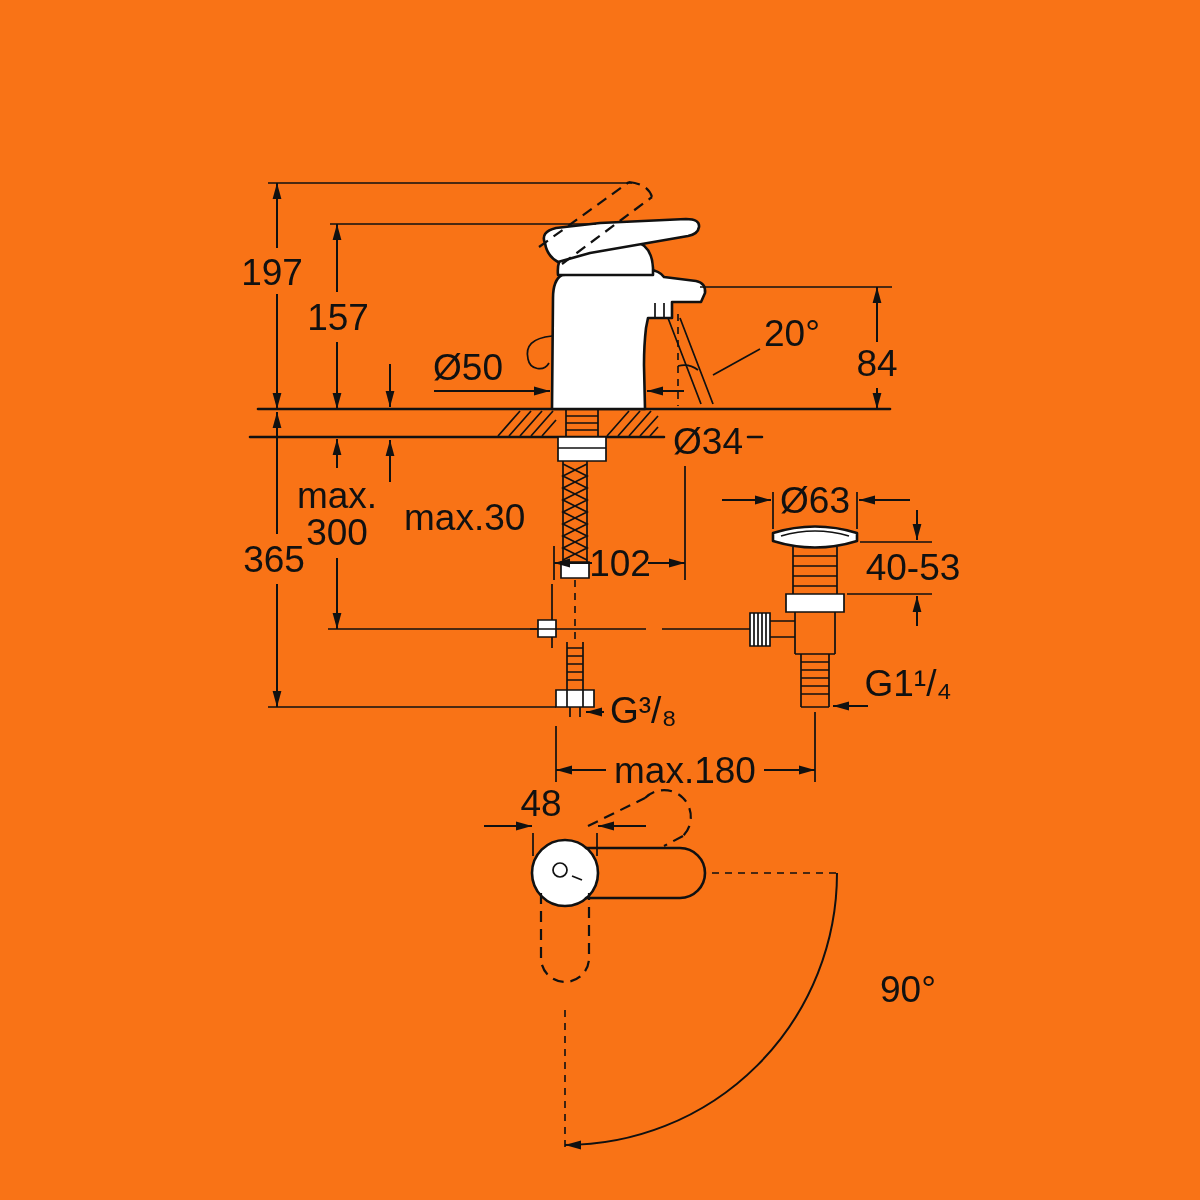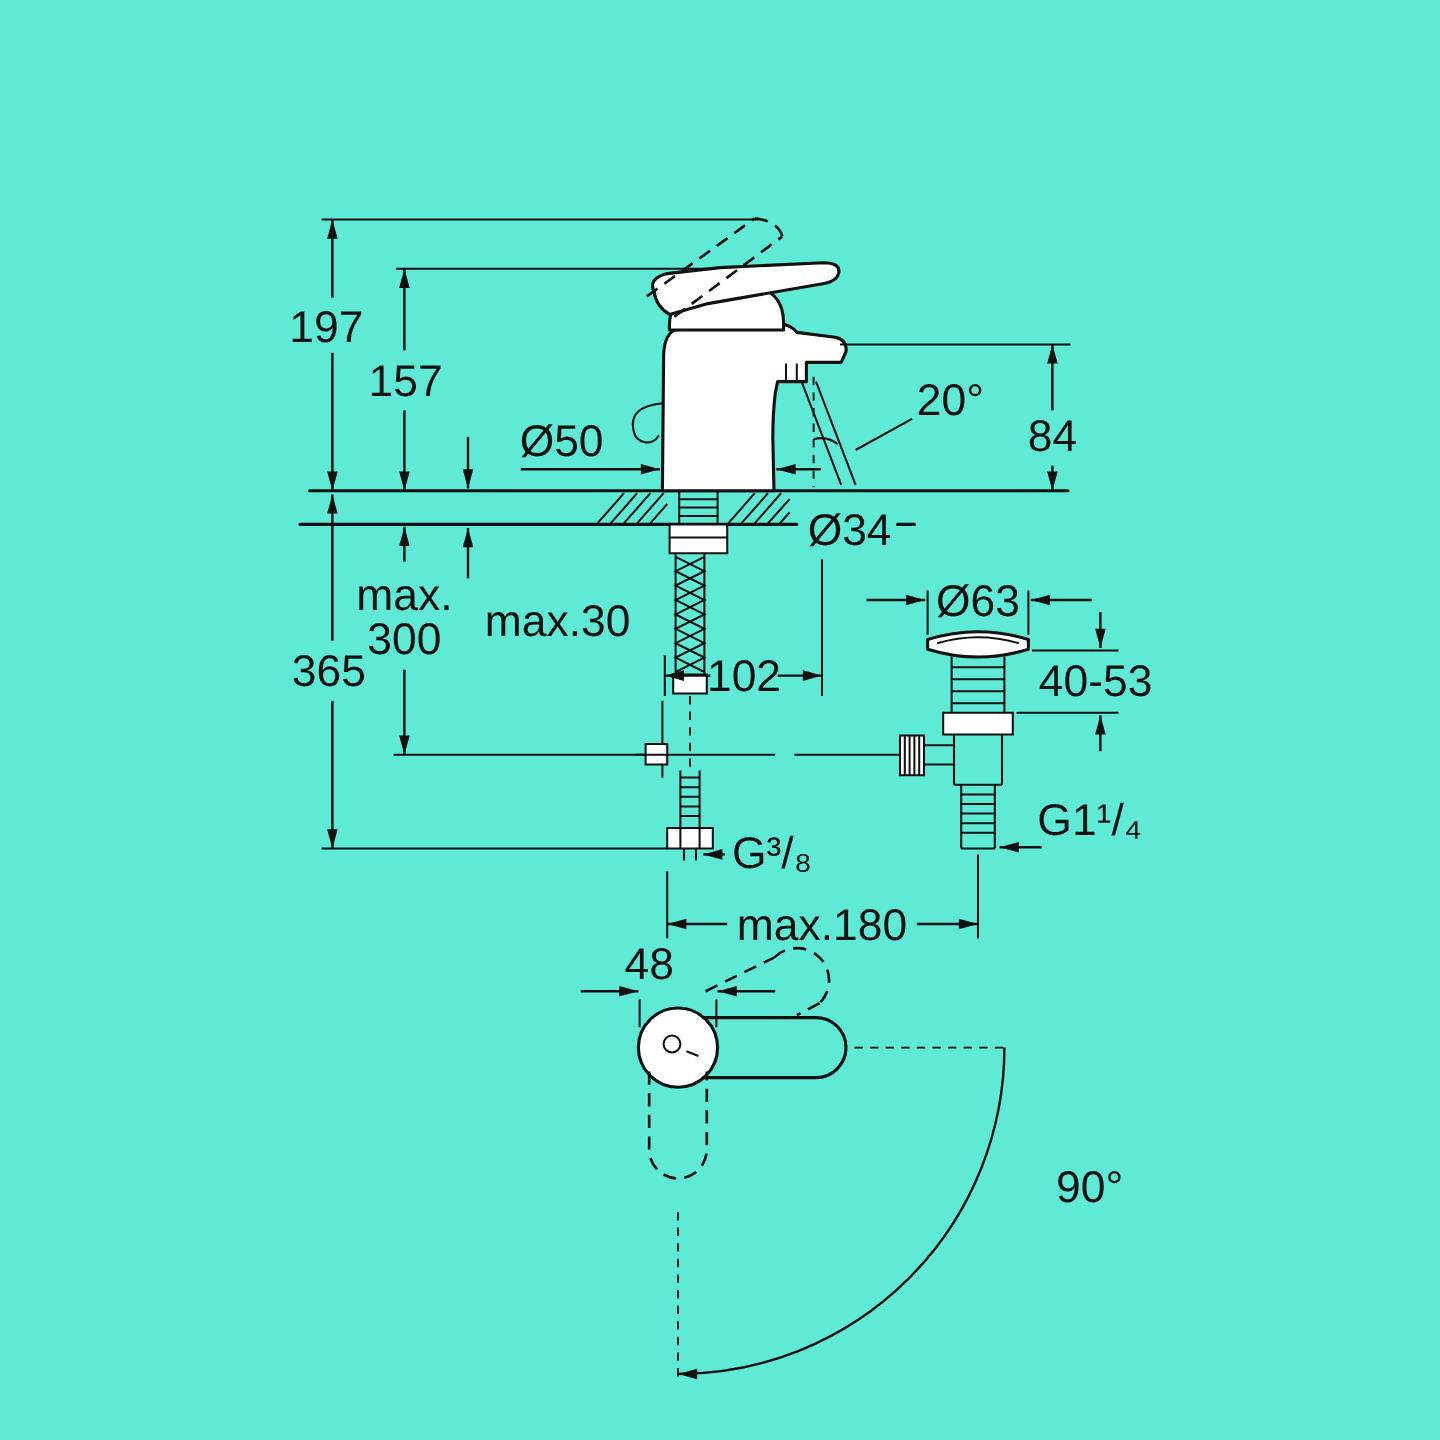--- a/index.html
+++ b/index.html
@@ -1,16 +1,16 @@
 <!DOCTYPE html>
 <html><head>
 <meta charset="utf-8">
 <style>
   html,body{margin:0;padding:0;background:#ffffff;}
-  .stage{width:1200px;height:1200px;background:#5eead4;position:relative;overflow:hidden;}
+  .stage{width:1200px;height:1200px;background:#f97316;position:relative;overflow:hidden;}
   svg{display:block;}
   text{font-family:"Liberation Sans","DejaVu Sans",sans-serif;font-size:37px;fill:#111111;}
   .ta{text-anchor:middle;}
   .ol{fill:none;stroke:#111;stroke-width:2.6;stroke-linecap:round;stroke-linejoin:round;}
   .olf{fill:#ffffff;stroke:#111;stroke-width:2.6;stroke-linejoin:round;}
   .thin{fill:none;stroke:#111;stroke-width:1.7;}
   .thinf{fill:#ffffff;stroke:#111;stroke-width:1.7;}
   .dim{fill:none;stroke:#111;stroke-width:2;}
   .dash{fill:none;stroke:#111;stroke-width:2.2;stroke-dasharray:11 7;}
   .cl{fill:none;stroke:#111;stroke-width:1.6;stroke-dasharray:7 6;}

